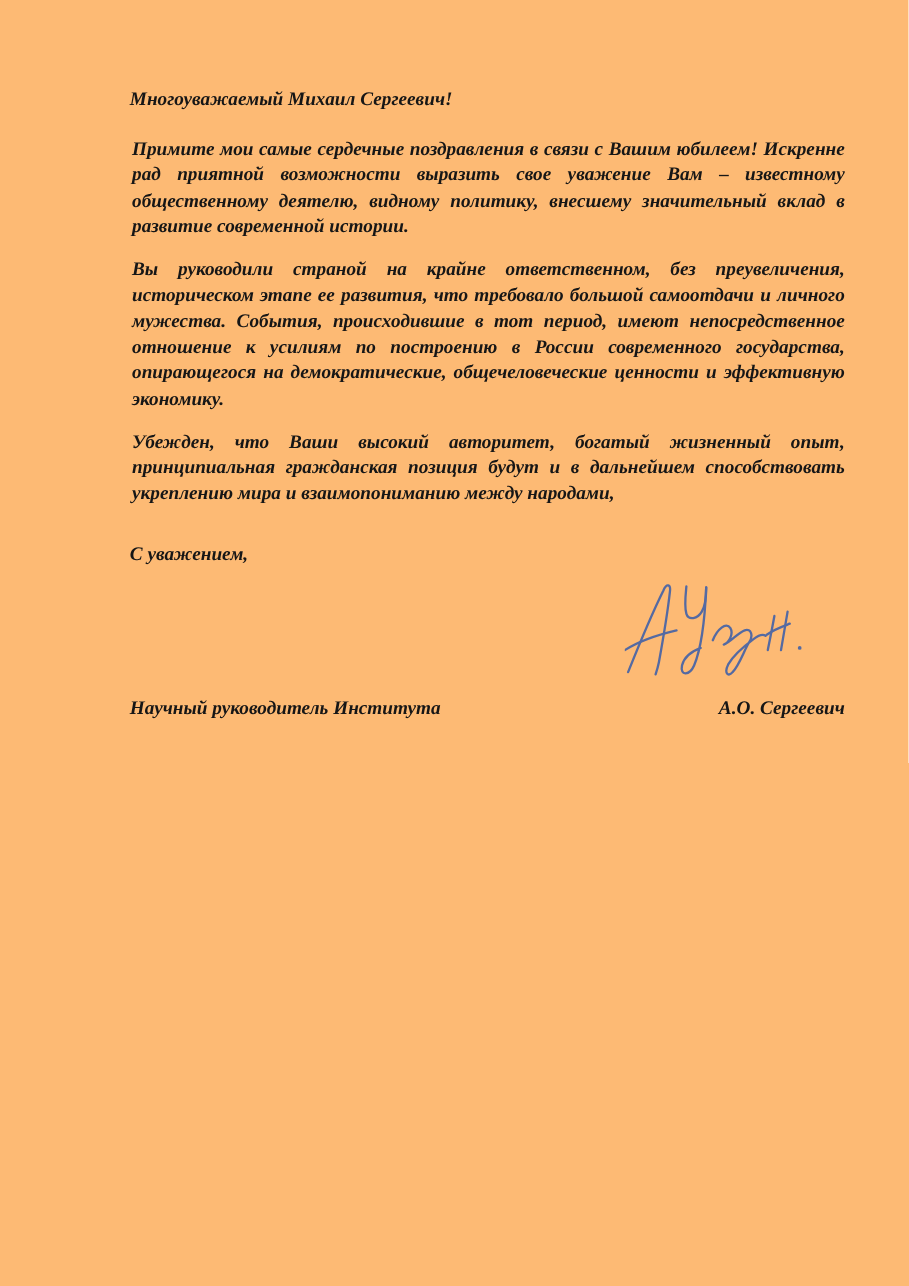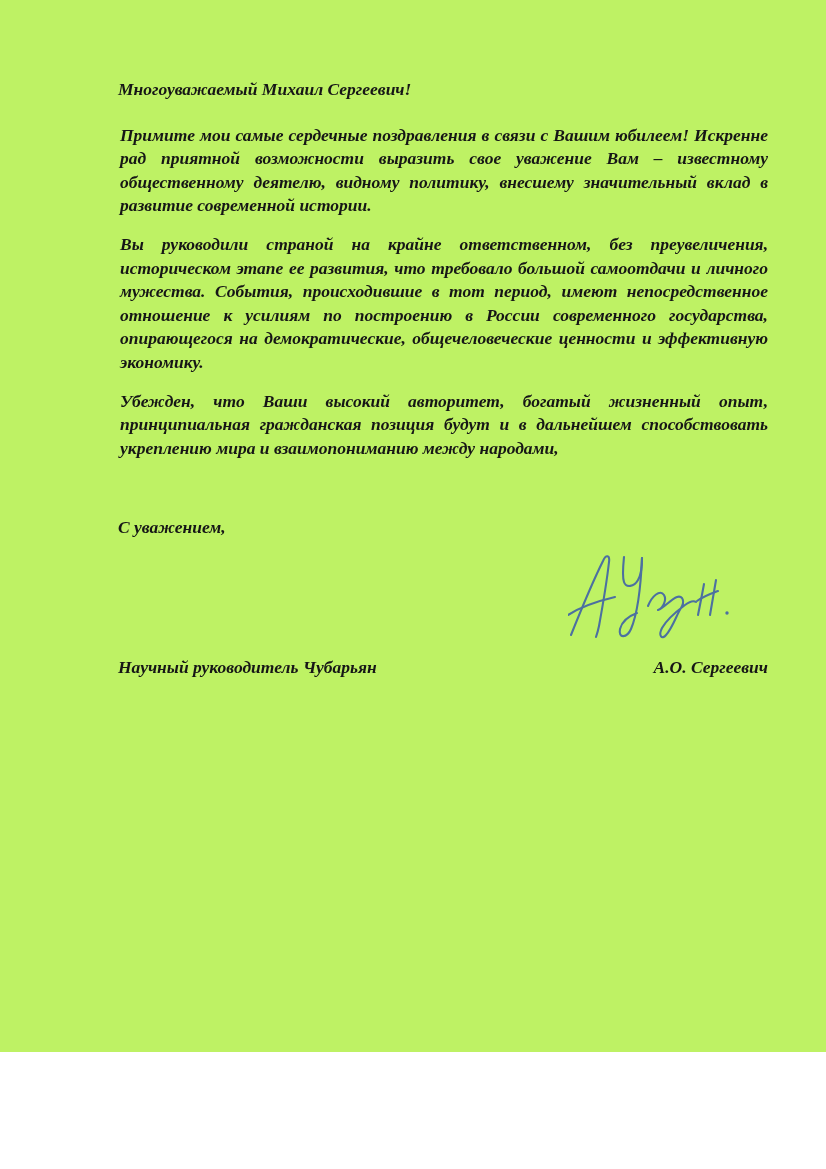--- a/index.html
+++ b/index.html
@@ -3,43 +3,43 @@
 <meta charset="utf-8">
 <style>
   html, body {
     margin: 0;
     padding: 0;
     background: #ffffff;
   }
   .page {
     position: relative;
     width: 826px;
-    height: 1052px;
+    height: 1169px;
     margin: 0 auto;
-    background: #bef264;
+    background: #fdba74;
     box-sizing: border-box;
     padding: 78px 58px 0 118px;
     font-family: "Liberation Serif", "DejaVu Serif", serif;
     font-weight: bold;
     font-style: italic;
     font-size: 17.5px;
     line-height: 23.6px;
     color: #161616;
     overflow: hidden;
   }
   .salutation {
     margin: 0 0 22px 0;
     text-align: left;
   }
   .para {
     margin: 0 0 15px 2px;
     text-align: justify;
   }
   .closing {
-    margin: 56px 0 0 0;
+    margin: 32px 0 0 0;
     text-align: left;
   }
   .signature-row {
     position: relative;
     height: 116px;
   }
   .signature-row svg {
     position: absolute;
     top: 2px;
     right: 30px;
@@ -90,18 +90,18 @@
         <path d="M136,42 C134,53 132,63 130,73"></path>
         <path d="M148,38 C146,50 144,61 142,73"></path>
         <path d="M129,59 C136,54 142,52 150,49"></path>
         <circle cx="159" cy="71" r="1.7" fill="#3d5fa9" stroke="none"></circle>
       </g>
     </svg>
   </div>
 
   <div class="footer">
     <div class="footer-left">
-      <p>Научный руководитель Чубарьян</p>
+      <p>Научный руководитель Института</p>
     </div>
     <div class="footer-right">А.О. Сергеевич</div>
   </div>
 
 </div>
 
 </body></html>

